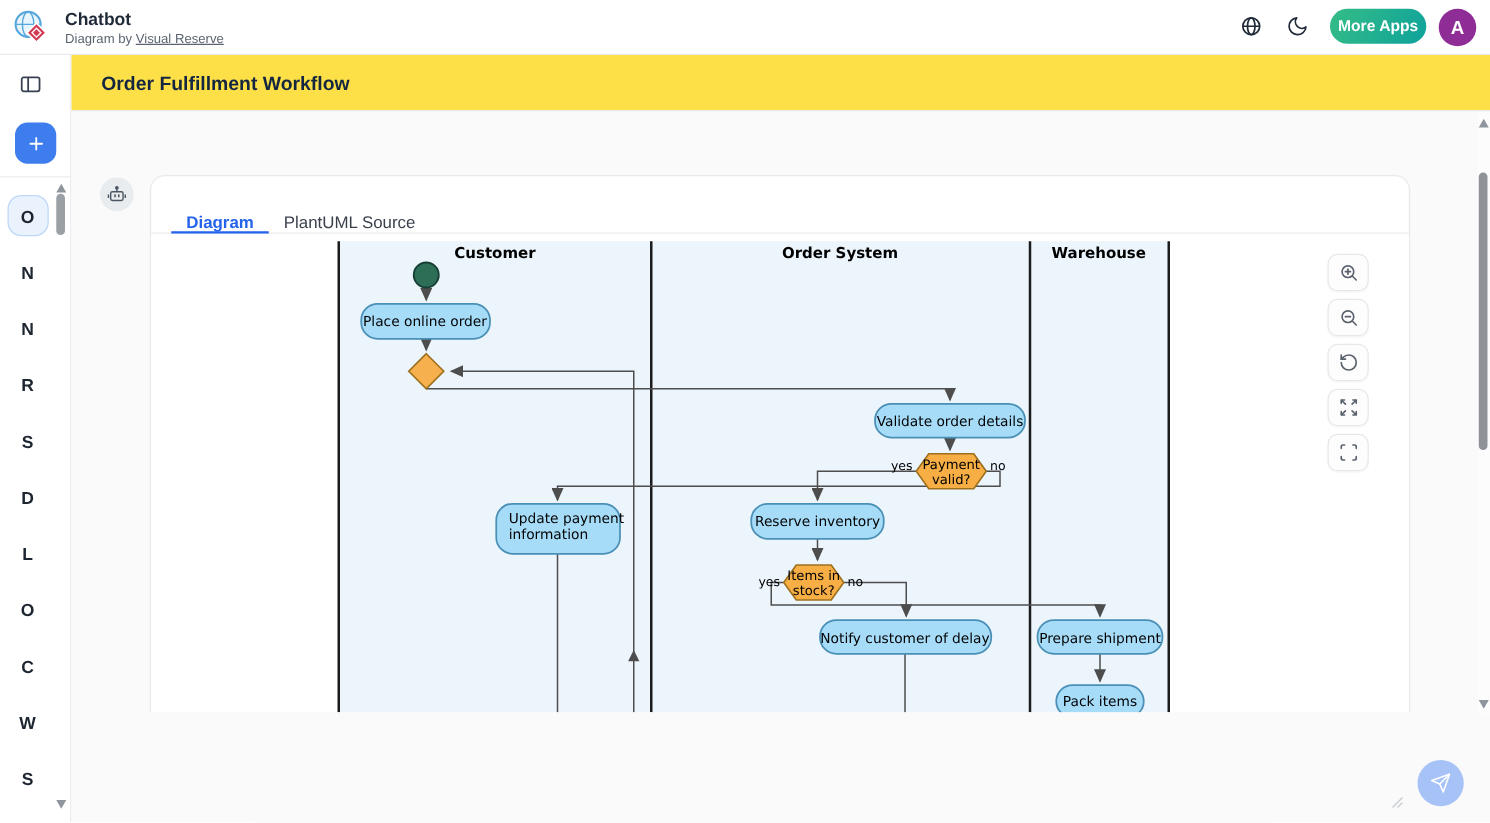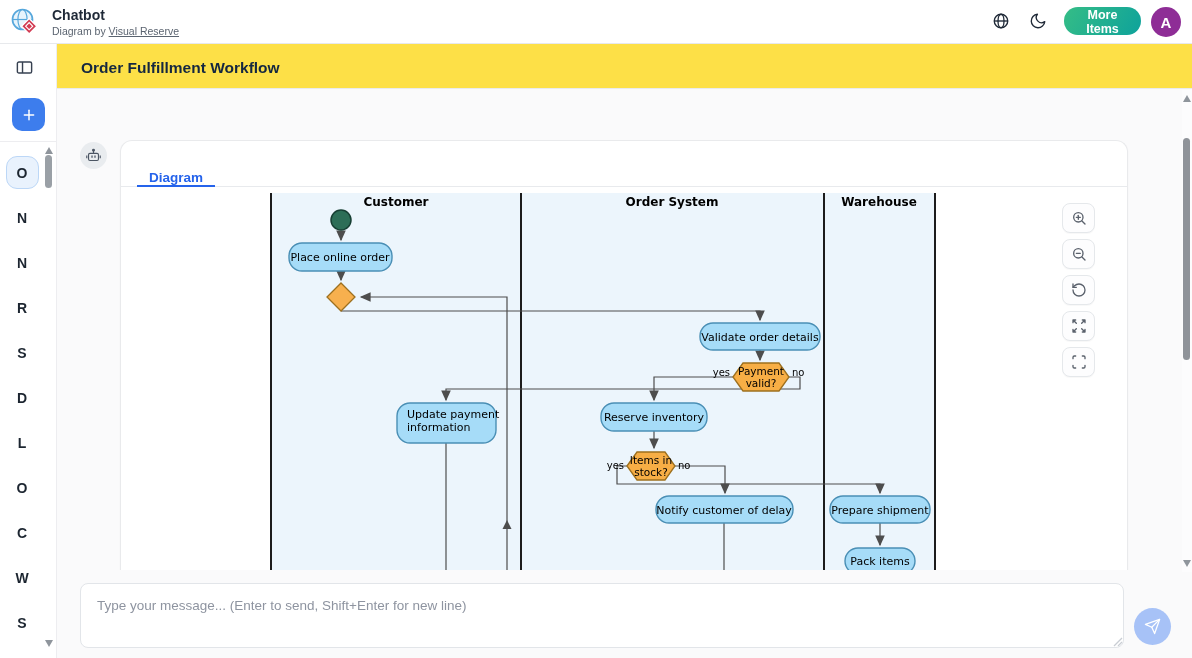--- a/index.html
+++ b/index.html
@@ -96,21 +96,21 @@
     <div class="powered"><span>Diagram by </span><a href="#">Visual Reserve</a></div>
 
     <svg class="hdr-icon globe" viewBox="0 0 24 24" fill="none" stroke="#1f2937" stroke-width="1.8">
       <circle cx="12" cy="12" r="9"></circle>
         <line x1="3" y1="12" x2="21" y2="12"></line>
         <ellipse cx="12" cy="12" rx="4" ry="9"></ellipse>
     </svg>
     <svg class="hdr-icon moon" viewBox="0 0 24 24">
       <path d="M21 12.8A9 9 0 1 1 11.2 3a7 7 0 0 0 9.8 9.8z" fill="none" stroke="#1f2937" stroke-width="1.8" stroke-linejoin="round"></path>
     </svg>
-    <button class="more-apps">More Items</button>
+    <button class="more-apps">More Apps</button>
     <div class="avatar">A</div>
   </div>
 
   <div class="page-header">
     <div class="page-title">Order Fulfillment Workflow</div>
   </div>
   <div class="page-header-line"></div>
 
   <div class="rail">
     <button class="toggle-btn">
@@ -176,20 +176,21 @@
       <rect x="9" y="12" width="1.8" height="3.2" fill="#4b5563" stroke="none"></rect>
       <rect x="13.2" y="12" width="1.8" height="3.2" fill="#4b5563" stroke="none"></rect>
       <line x1="2.5" y1="12" x2="2.5" y2="16"></line>
         <line x1="21.5" y1="12" x2="21.5" y2="16"></line>
     </svg>
   </div>
 
   <div class="card">
     <div class="tabbar">
       <div class="tab active">Diagram</div>
+      <div class="tab">PlantUML Source</div>
     </div>
 
     <div class="viewport">
       <svg class="diagram-svg" width="1006" height="383" viewBox="0 0 1006 383">
         <defs>
           <marker id="ah" markerWidth="10" markerHeight="8" refX="8" refY="4" orient="auto">
             <path d="M0,0 L9,4 L0,8 z" fill="#4d4d4d"></path>
           </marker>
         </defs>
 
@@ -318,21 +319,20 @@
               <path d="M17 3h2a2 2 0 0 1 2 2v2"></path>
             <path d="M21 17v2a2 2 0 0 1-2 2h-2"></path>
               <path d="M7 21H5a2 2 0 0 1-2-2v-2"></path>
           </svg>
         </button>
       </div>
     </div>
   </div>
 
   <div class="bottom-bar">
-    <textarea class="composer" placeholder="Type your message... (Enter to send, Shift+Enter for new line)" style=""></textarea>
     <svg class="resize-handle" width="11" height="11" viewBox="0 0 11 11">
       <line x1="10" y1="2" x2="2" y2="10" stroke="#c9cdd3" stroke-width="1.2"></line>
       <line x1="10" y1="6" x2="6" y2="10" stroke="#c9cdd3" stroke-width="1.2"></line>
     </svg>
     <button class="send-btn">
       <svg viewBox="0 0 24 24" width="17" height="17" fill="none" stroke="#fff" stroke-width="1.8" stroke-linecap="round" stroke-linejoin="round">
         <path d="M22 2 11 13"></path>
           <path d="M22 2 15 22 11 13 2 9 22 2z"></path>
       </svg>
     </button>

